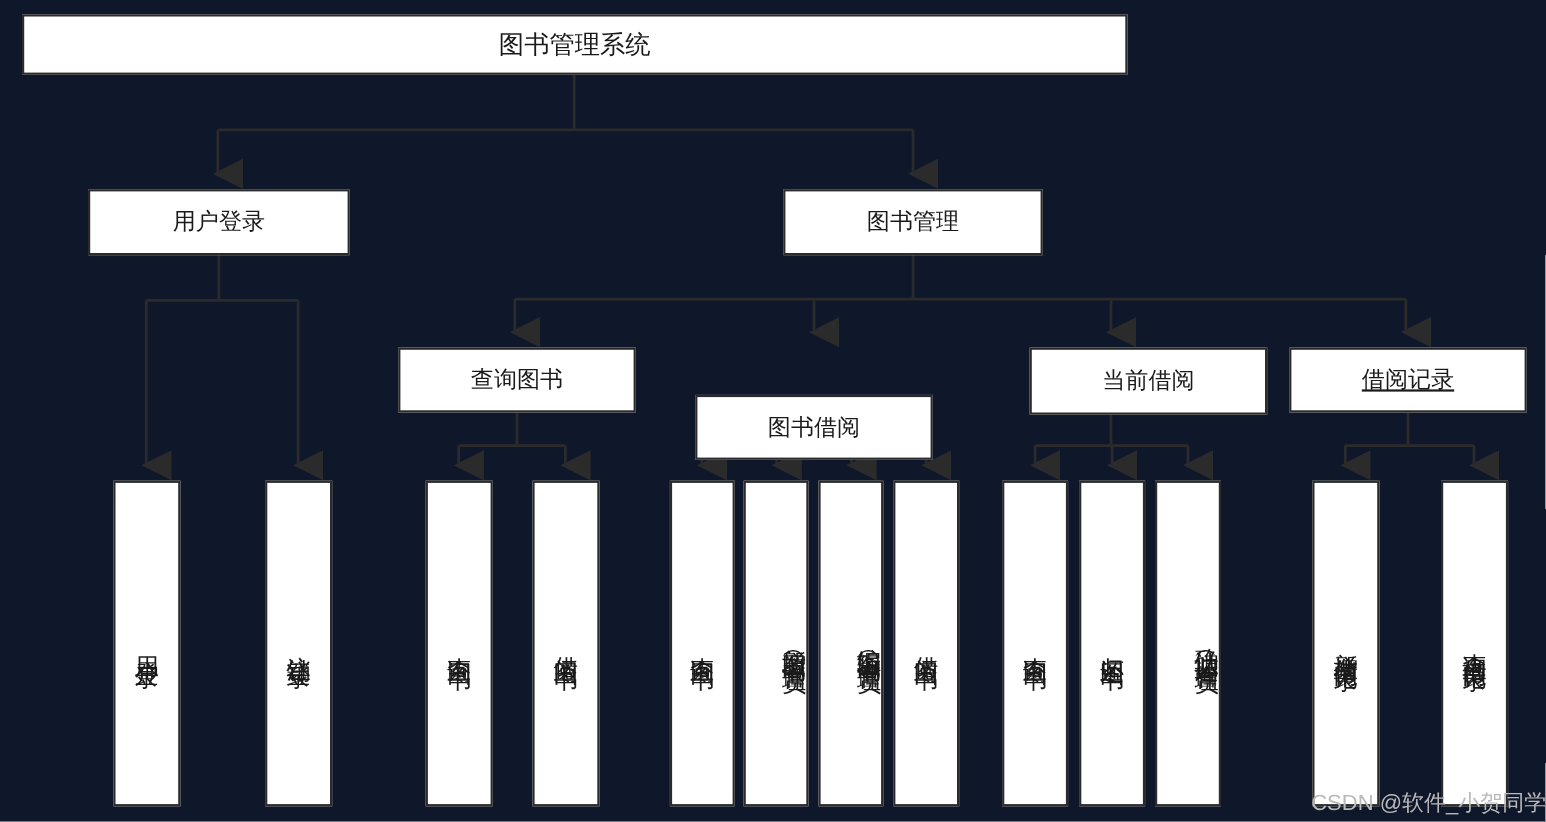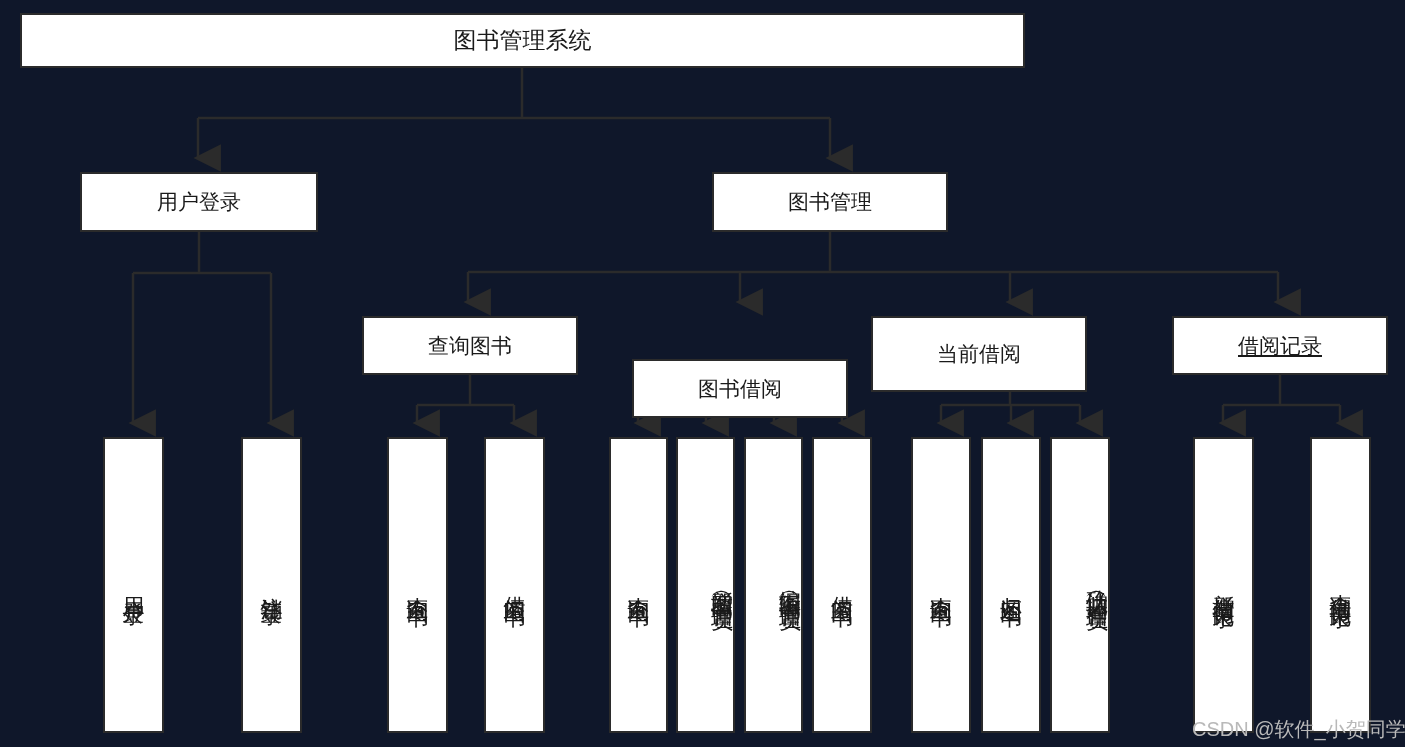--- a/index.html
+++ b/index.html
@@ -127,21 +127,21 @@
   <div class="node node-l2" style="left:712px; top:172px; width:236px; height:60px;">
     <span class="label">图书管理</span>
   </div>
 
   <div class="node node-l3" style="left:362px; top:316px; width:216px; height:59px;">
     <span class="label">查询图书</span>
   </div>
   <div class="node node-l3" style="left:632px; top:316px; width:216px; height:59px;margin-top:43px;">
     <span class="label">图书借阅</span>
   </div>
-  <div class="node node-l3" style="left:871px; top:316px; width:216px; height:76px;">
+  <div class="node node-l3" style="left:936px; top:316px; width:216px; height:61px;">
     <span class="label">当前借阅</span>
   </div>
   <div class="node node-l3" style="left:1172px; top:316px; width:216px; height:59px;text-decoration:underline;">
     <span class="label">借阅记录</span>
   </div>
 
   <div class="node node-leaf" style="left:103px; top:437px; width:61px; height:296px;">
     <span class="label">用户登录</span>
   </div>
   <div class="node node-leaf" style="left:241px; top:437px; width:61px; height:296px;">

